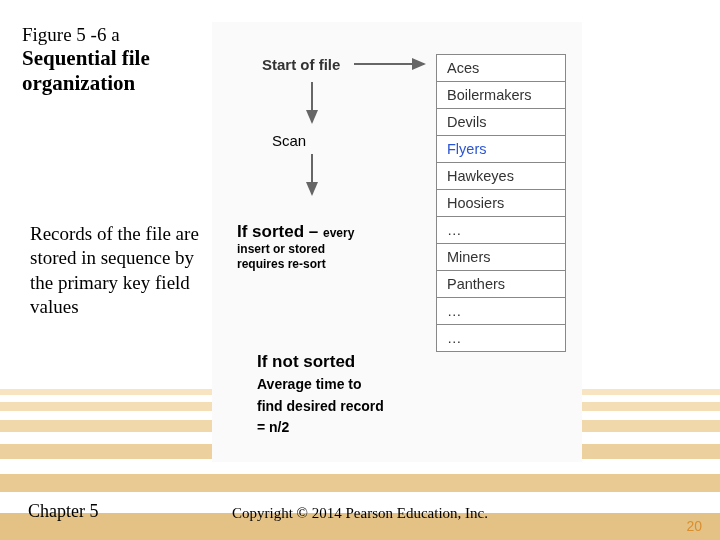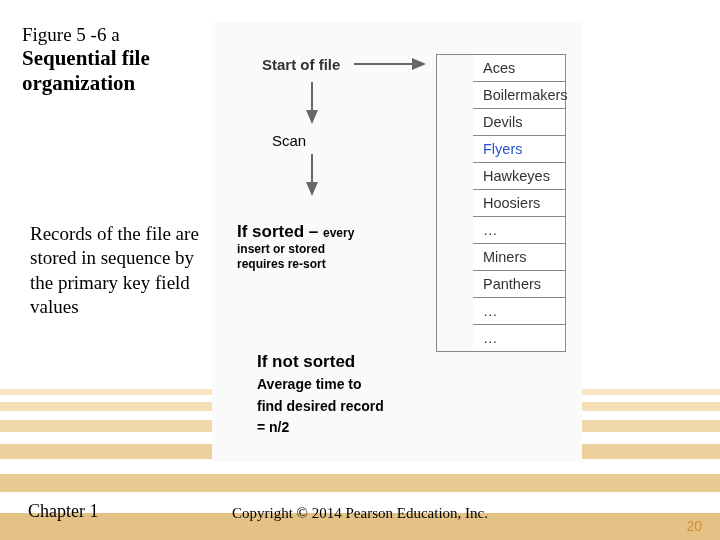--- a/index.html
+++ b/index.html
@@ -55,21 +55,20 @@
     left: 212px; top: 22px;
     width: 370px; height: 440px;
     background: #fafafa;
   }
   .records-table {
     position: absolute;
     right: 16px; top: 32px;
     width: 130px;
     border: 1px solid #888;
     font-family: Arial, sans-serif;
-    padding-left: 36px;
   }
   .records-table .row {
     border-bottom: 1px solid #888;
     padding: 5px 6px 5px 10px;
     font-size: 14.5px;
     color: #333;
     background: #fff;
   }
   .records-table .row:last-child { border-bottom: none; }
   .records-table .row.hl { color: #2a55d4; }
@@ -149,15 +148,15 @@
   <div class="sorted-sub">requires re-sort</div>
 </div>
 
 <div class="notsorted-block">
   <div class="notsorted-h">If not sorted</div>
   <div class="notsorted-sub">Average time to</div>
   <div class="notsorted-sub">find desired record</div>
   <div class="notsorted-sub">= n/2</div>
 </div>
 
-<div class="chapter">Chapter 1</div>
+<div class="chapter">Chapter 5</div>
 <div class="copyright">Copyright © 2014 Pearson Education, Inc.</div>
 <div class="pagenum">20</div>
 
 </body></html>

